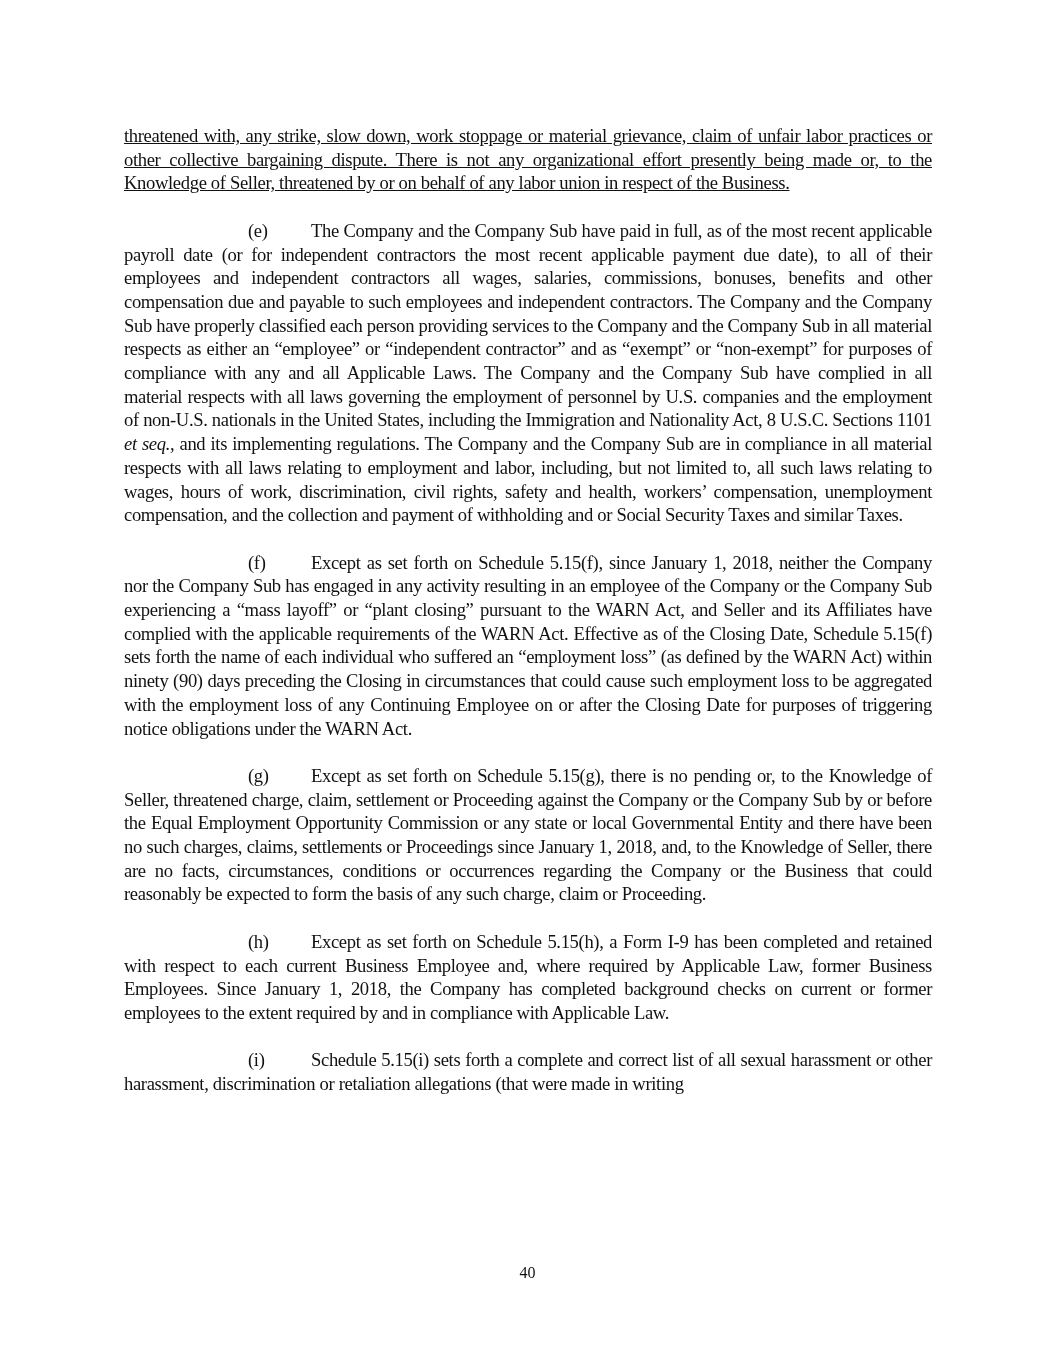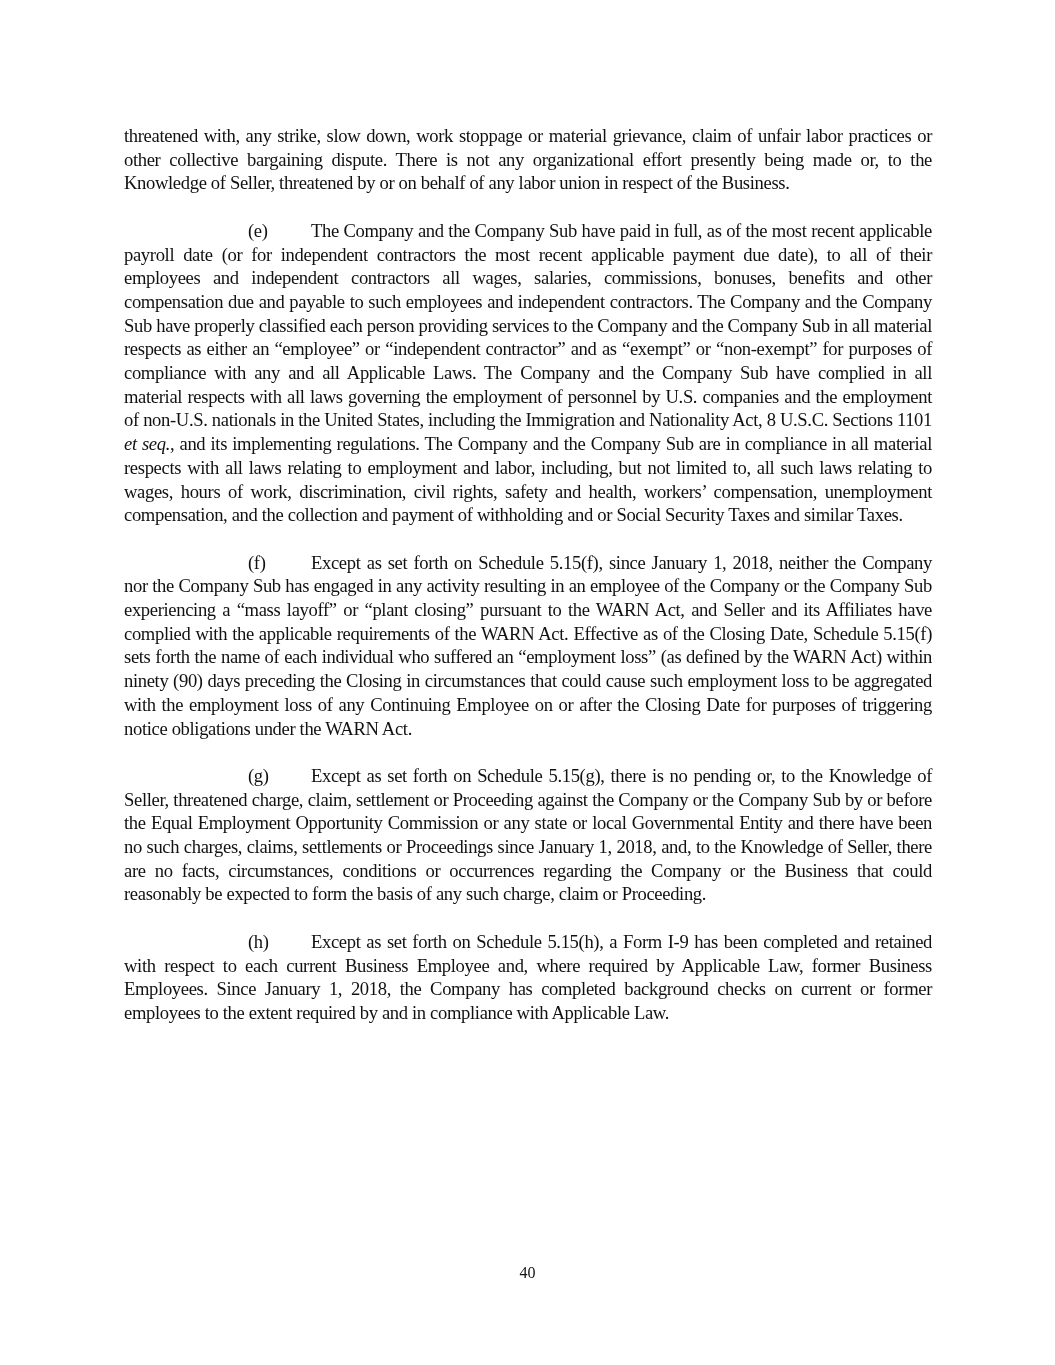--- a/index.html
+++ b/index.html
@@ -24,20 +24,21 @@
     .para {
       font-size: 18.6px;
       line-height: 23.7px;
       text-align: justify;
       margin: 0 0 23.7px 0;
       letter-spacing: -0.35px;
       word-spacing: 0px;
     }
     .para.first {
       margin-bottom: 23.7px;
+      text-decoration: underline;
     }
     .label {
       display: inline-block;
       margin-left: 124px;
       width: 63px;
     }
     .italic {
       font-style: italic;
       margin-top: 45px;
     }
@@ -69,16 +70,19 @@
   </p>
 
   <p class="para">
     <span class="label">(g)</span><span>Except as set forth on Schedule 5.15(g), there is no pending or, to the Knowledge of Seller, threatened charge, claim, settlement or Proceeding against the Company or the Company Sub by or before the Equal Employment Opportunity Commission or any state or local Governmental Entity and there have been no such charges, claims, settlements or Proceedings since January 1, 2018, and, to the Knowledge of Seller, there are no facts, circumstances, conditions or occurrences regarding the Company or the Business that could reasonably be expected to form the basis of any such charge, claim or Proceeding.</span>
   </p>
 
   <p class="para">
     <span class="label">(h)</span><span>Except as set forth on Schedule 5.15(h), a Form I-9 has been completed and retained with respect to each current Business Employee and, where required by Applicable Law, former Business Employees.  Since January 1, 2018, the Company has completed background checks on current or former employees to the extent required by and in compliance with Applicable Law.</span>
   </p>
 
+  <p class="para">
+    <span class="label">(i)</span><span>Schedule 5.15(i) sets forth a complete and correct list of all sexual harassment or other harassment, discrimination or retaliation allegations (that were made in writing</span>
+  </p>
 
 </div>
 
 <div class="page-number">40</div>
 
 </body></html>

